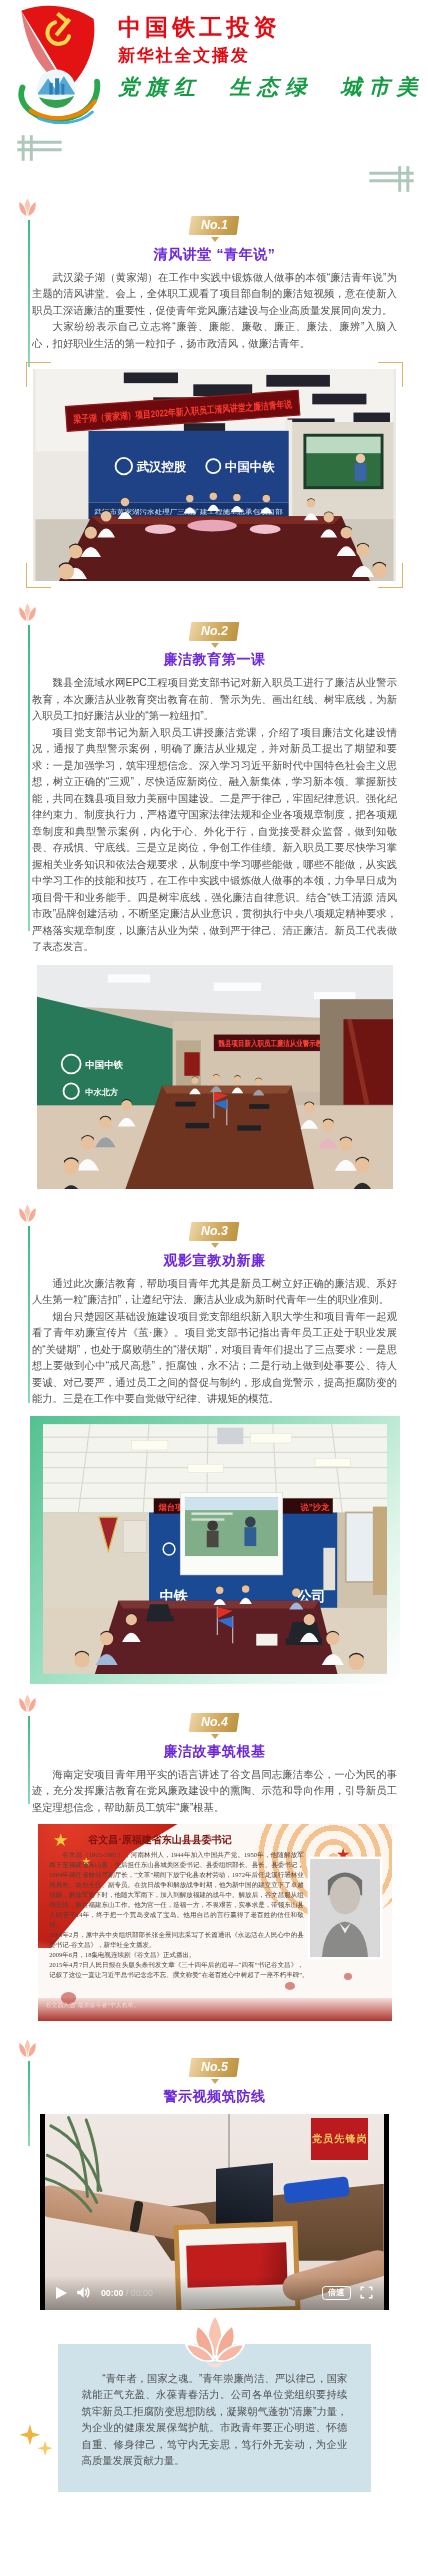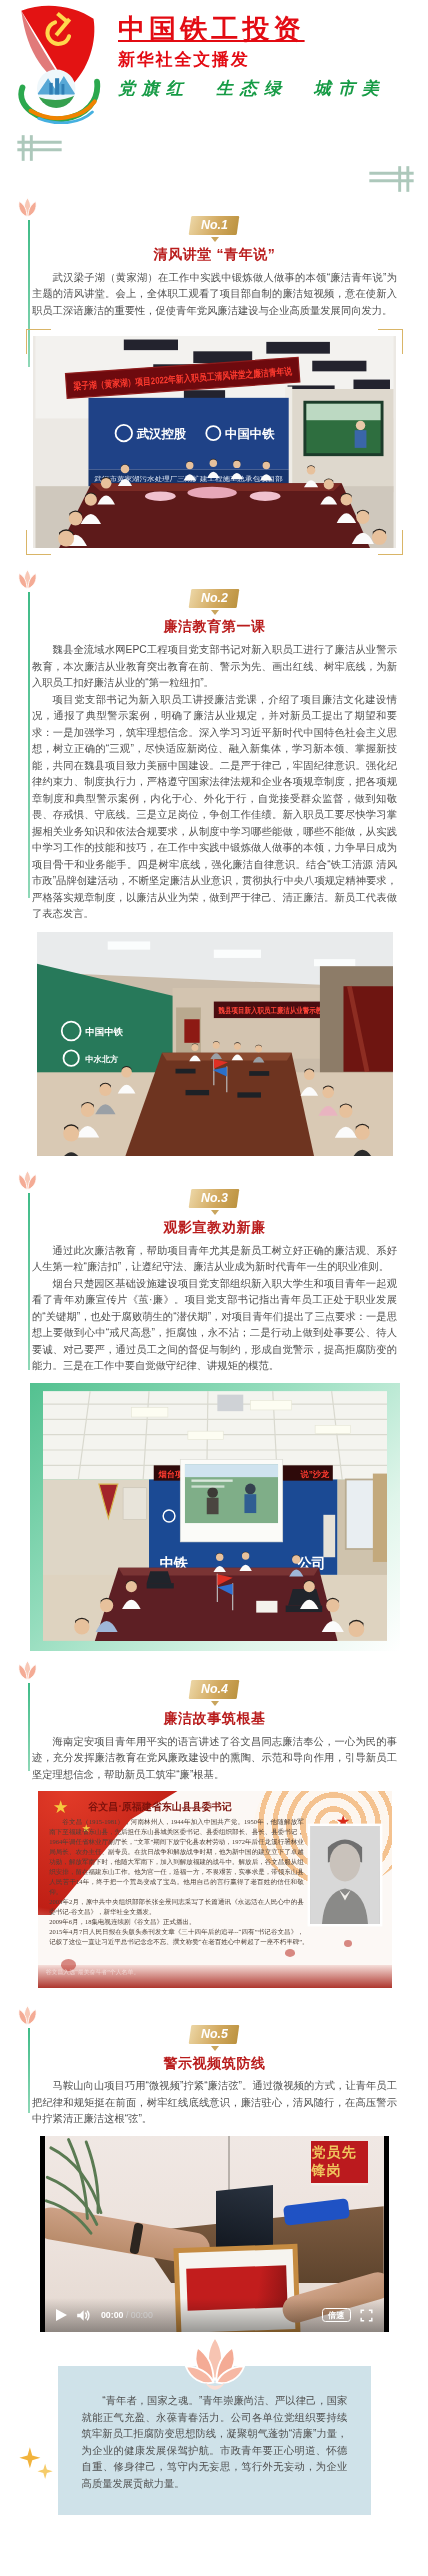--- a/index.html
+++ b/index.html
@@ -4,23 +4,23 @@
 <style>
   * { box-sizing: border-box; }
   html,body { margin:0; padding:0; background:#ffffff; }
   body { width:429px; font-family:"Liberation Sans", sans-serif; }
   .page { position:relative; width:429px; overflow:hidden; }
 
   
   .header { position:relative; height:126px; padding:4.7px 0 0 5.9px; }
   .logo { position:absolute; left:4.7px; top:1.2px; }
   .header-text { position:absolute; left:118px; top:15.3px; }
-  .brand { color:#e30b13; font-size:27px; font-weight:bold; letter-spacing:4.1px; line-height:1.1;text-decoration:underline; }
+  .brand { color:#e30b13; font-size:23px; font-weight:bold; letter-spacing:4.1px; line-height:1.1; }
   .subbrand { color:#e30b13; font-size:17px; font-weight:bold; letter-spacing:1.8px; margin-top:3.5px; }
-  .slogan { color:#169b45; font-size:17px; font-weight:bold; font-style:italic;
+  .slogan { color:#169b45; font-size:21px; font-weight:bold; font-style:italic;
             font-family:"DejaVu Serif", serif; letter-spacing:7px; word-spacing:13px; margin-top:5.9px; }
 
   
   .hash { display:block; }
   .hash-left { margin:8.2px 0 0 16.5px; }
   .hash-right { margin:2.4px 15.3px 0 auto; }
   .body-text { font-size:10.3px; color:#4f4f4f; line-height:16.5px; text-indent:2em;
                text-align:justify; margin:0; }
   .intro-wrap { margin:7px 32px 0 32px; }
 
@@ -28,21 +28,21 @@
   .section { position:relative; }
   .stem { position:absolute; left:28px; width:1.8px; background:linear-gradient(180deg,#3fbb87,#8fd8b7); }
   .lotus-small { position:absolute; left:14px; top:0; }
   .badge-wrap { text-align:center; padding-top:23.6px; }
   .no-badge { display:inline-block; background:linear-gradient(105deg,#ecd6a5 0%,#d2a95f 55%,#bb923f 100%);
               transform:skewX(-8deg); padding:2.4px 10.6px; border-radius:1.2px; }
   .no-badge span { display:inline-block; transform:skewX(8deg); color:#ffffff; font-style:italic;
                    font-weight:bold; font-size:12.4px; }
   .badge-arrow { width:0; height:0; border-left:4.1px solid transparent; border-right:4.1px solid transparent;
                  border-top:5.3px solid #c9a55d; margin:2.4px auto 0 auto; }
-  .section-title { text-align:center; color:#b91c1c; font-size:14px; font-weight:bold;
+  .section-title { text-align:center; color:#6d28d9; font-size:14px; font-weight:bold;
                    letter-spacing:0.6px; margin-top:3.5px; }
   .section-paras { margin:5.9px 32px 0 32px; }
 
   
   .photo-frame { position:relative; width:377px; margin:9.4px auto 0 auto; padding:7px; }
   .corner { position:absolute; width:25px; height:25px; border:1.8px solid #d9b567; }
   .corner.tl { top:0; left:0; border-right:none; border-bottom:none; }
   .corner.tr { top:0; right:0; border-left:none; border-bottom:none; }
   .corner.bl { bottom:0; left:0; border-right:none; border-top:none; }
   .corner.br { bottom:0; right:0; border-left:none; border-top:none; }
@@ -74,21 +74,21 @@
                  color:rgba(255,255,255,.55); font-size:5.9px; padding:3.5px 8.2px; }
   .splat { position:absolute; border-radius:50%; background:rgba(178,24,14,.5); filter:blur(0.6px); z-index:1; }
 
   
   .video-box { position:relative; width:349px; height:196px; margin:8.2px auto 0 auto; background:#000; overflow:hidden; }
   .vscene { position:absolute; left:5.3px; right:5.3px; top:0; bottom:0;
             background:linear-gradient(180deg,#f0e8e4 0%,#ece2dc 55%,#e4d8d0 100%); overflow:hidden; }
   .cable { position:absolute; left:54%; top:0; width:2.4px; height:71px; background:#b9b2ac; }
   .red-poster { position:absolute; right:15.3px; top:4.7px; width:57px; height:42px; background:#bb1a1e;
                 box-shadow:0 2.4px 0 0 #f3efe9; display:flex; align-items:center; justify-content:center; }
-  .red-poster span { color:#efc55d; font-size:14px; font-weight:bold; letter-spacing:1.2px;font-family:Liberation Mono, monospace; }
+  .red-poster span { color:#efc55d; font-size:10px; font-weight:bold; letter-spacing:1.2px;font-family:Liberation Mono, monospace; }
   .desk { position:absolute; right:0; top:70px; width:247px; height:77px;
           background:linear-gradient(180deg,#7d5c41,#5e442d);
           clip-path:polygon(0 34%, 100% 0, 100% 100%, 14% 100%); }
   .laptop-screen { position:absolute; left:171px; top:52px; width:57px; height:61px;
                    background:linear-gradient(200deg,#2a3340,#11161e); transform:skewY(-6deg); }
   .laptop-base { position:absolute; left:170px; top:111px; width:75px; height:9.4px; background:#1b2028; transform:skewY(-4deg); }
   .blue-cloth { position:absolute; right:35px; top:66px; width:65px; height:20px; background:#1f52c4;
                 border-radius:4.7px; transform:rotate(-7deg); }
   .arm-left { position:absolute; left:-11.8px; top:84px; width:177px; height:32px;
               background:linear-gradient(180deg,#cda186,#b98c6b); border-radius:16.5px; transform:rotate(10deg); }
@@ -178,20 +178,21 @@
       <path d="M9 14 C6 26 12 36 22 40 C22 28 18 20 9 14 Z" fill="#f4ab95" stroke="#ffffff" stroke-width="1.5"></path>
       <path d="M37 14 C40 26 34 36 24 40 C24 28 28 20 37 14 Z" fill="#f4ab95" stroke="#ffffff" stroke-width="1.5"></path>
     </svg>
     <div class="badge-wrap">
       <div class="no-badge"><span>No.1</span></div>
       <div class="badge-arrow"></div>
     </div>
     <div class="section-title">清风讲堂 “青年说”</div>
     <div class="section-paras">
       <p class="body-text">武汉梁子湖（黄家湖）在工作中实践中锻炼做人做事的本领“廉洁青年说”为主题的清风讲堂。会上，全体职工观看了项目部自制的廉洁短视频，意在使新入职员工深谙廉洁的重要性，促使青年党风廉洁建设与企业高质量发展同向发力。</p>
+      <p class="body-text">大家纷纷表示自己立志将“廉善、廉能、廉敬、廉正、廉法、廉辨”入脑入心，扣好职业生活的第一粒扣子，扬市政清风，做廉洁青年。</p>
     </div>
     <div class="photo-frame">
       <span class="corner tl"></span>
       <span class="corner tr"></span>
       <span class="corner bl"></span>
       <span class="corner br"></span>
       <svg class="photo" width="363" height="212" viewBox="0 0 608 360">
         <defs>
           <g id="p1w">
               <path d="M-8 -7 Q0 -14 8 -7 L8 -2 Q0 -9 -8 -2 Z" fill="#26211d"></path>
@@ -502,23 +503,20 @@
     <svg class="lotus-small" width="27" height="32" viewBox="0 0 46 54">
       <path d="M23 8 C16 18 15 32 23 40 C31 32 30 18 23 8 Z" fill="#f8c8b6" stroke="#ffffff" stroke-width="1.5"></path>
       <path d="M9 14 C6 26 12 36 22 40 C22 28 18 20 9 14 Z" fill="#f4ab95" stroke="#ffffff" stroke-width="1.5"></path>
       <path d="M37 14 C40 26 34 36 24 40 C24 28 28 20 37 14 Z" fill="#f4ab95" stroke="#ffffff" stroke-width="1.5"></path>
     </svg>
     <div class="badge-wrap">
       <div class="no-badge"><span>No.5</span></div>
       <div class="badge-arrow"></div>
     </div>
     <div class="section-title">警示视频筑防线</div>
-    <div class="section-paras">
-      <p class="body-text">马鞍山向山项目巧用“微视频”拧紧“廉洁弦”。通过微视频的方式，让青年员工把纪律和规矩挺在前面，树牢红线底线意识，廉洁驻心，清风随行，在高压警示中拧紧清正廉洁这根“弦”。</p>
-    </div>
     <div class="video-box">
       <div class="vscene">
         <div class="cable"></div>
         <div class="red-poster">
           <span>党员先锋岗</span>
         </div>
         <div class="desk"></div>
         <div class="blue-cloth"></div>
         <div class="laptop-screen"></div>
         <div class="laptop-base"></div>

